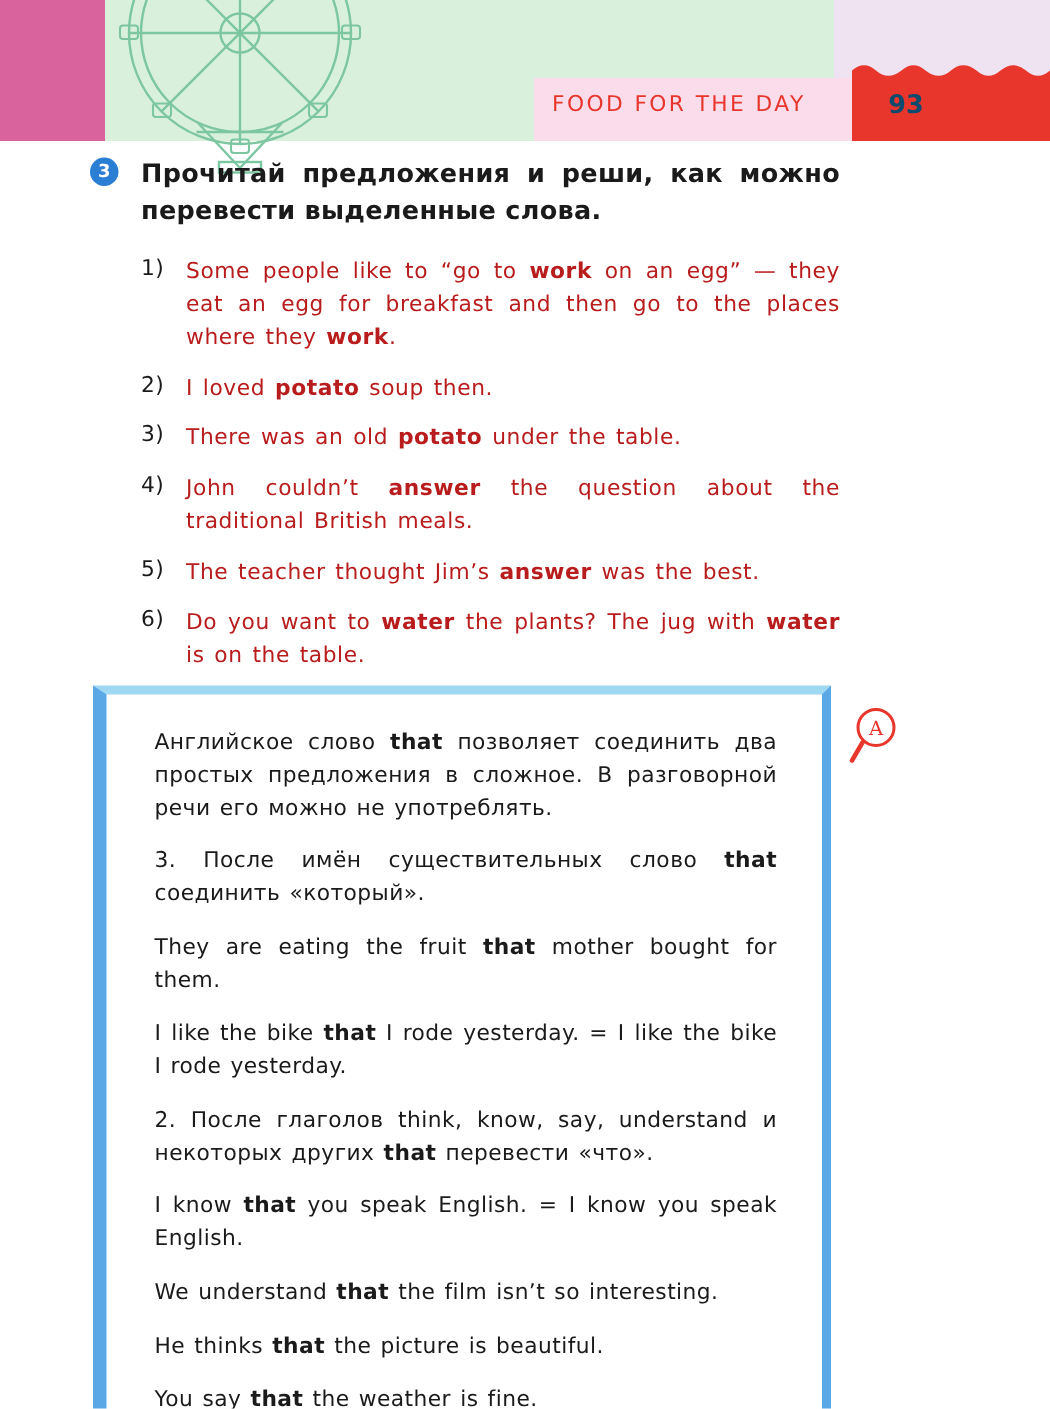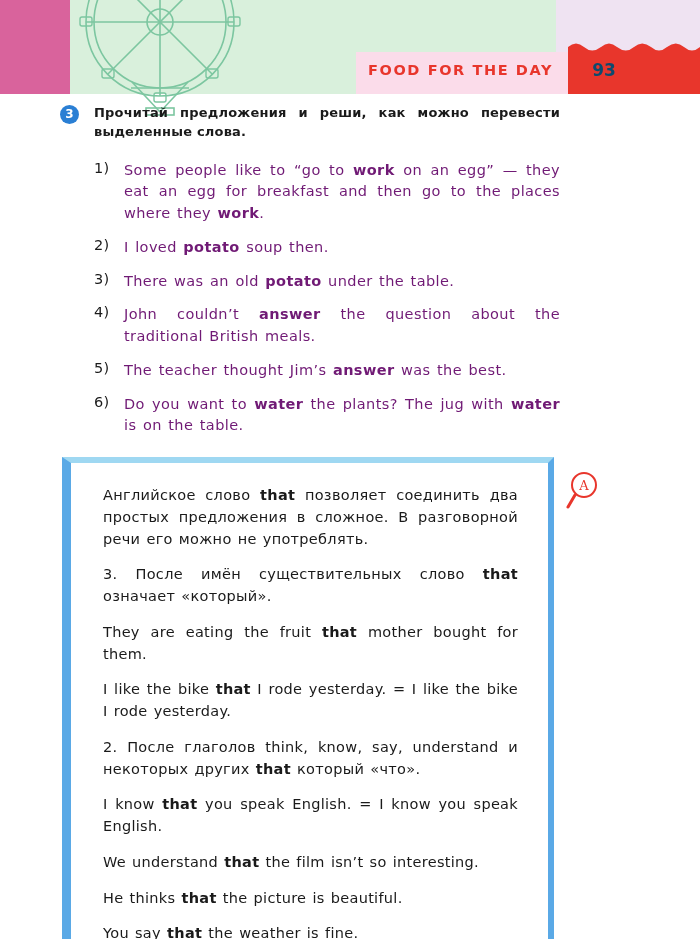--- a/index.html
+++ b/index.html
@@ -64,21 +64,21 @@
     width: 132px; height: 14px;
     overflow: hidden;
   }
   .running-title {
     position: absolute;
     left: 368px; top: 62px;
     font-family: "DejaVu Sans", sans-serif;
     font-size: 14.5px;
     letter-spacing: 1.6px;
     color: #e8362c;
-    font-weight: 700;
+    font-weight: 400;
   }
   .page-number {
     position: absolute;
     left: 584px; top: 60px;
     width: 40px;
     text-align: center;
     font-family: "DejaVu Sans", sans-serif;
     font-size: 17px;
     font-weight: bold;
     color: #0c4a6e;
@@ -102,21 +102,21 @@
     border-radius: 50%;
     background: #2a7fd4;
     color: #fff;
     font-size: 12px;
     font-weight: bold;
     text-align: center;
     line-height: 19px;
   }
   .ex-instruction {
     margin: 0 0 0 34px;
-    font-size: 13px;
+    font-size: 17px;
     font-weight: bold;
     color: #1a1a1a;
     line-height: 1.45;
     text-align: justify;
     letter-spacing: 0.2px;
     width: 466px;
   }
 
   .item-list {
     margin: 18px 0 0 34px;
@@ -129,21 +129,21 @@
   .item-label {
     width: 30px;
     flex: none;
     font-size: 14.5px;
     color: #1a1a1a;
     letter-spacing: 0.3px;
   }
   .item-text {
     flex: 1;
     font-size: 14.5px;
-    color: #701a75;
+    color: #b91c1c;
     line-height: 1.5;
     text-align: justify;
     letter-spacing: 0.4px;
     word-spacing: 1.5px;
   }
   .item-text b { font-weight: bold; }
 
   
   .grammar-box {
     position: absolute;
@@ -249,24 +249,24 @@
     </div>
     <div class="item">
       <span class="item-label">6)</span>
       <span class="item-text"><span>Do you want to </span><b>water</b><span> the plants? The jug with </span><b>water</b><span> is on the table.</span></span>
     </div>
   </div>
 </div>
 
 <div class="grammar-box">
   <p class="gb-p"><span>Английское слово </span><b>that</b><span> позволяет соединить два простых предложения в сложное. В разговорной речи его можно не употреблять.</span></p>
-  <p class="gb-p"><span>3. После имён существительных слово </span><b>that</b><span> означает «который».</span></p>
+  <p class="gb-p"><span>3. После имён существительных слово </span><b>that</b><span> соединить «который».</span></p>
   <p class="gb-p"><span>They are eating the fruit </span><b>that</b><span> mother bought for them.</span></p>
   <p class="gb-p"><span>I like the bike </span><b>that</b><span> I rode yesterday. = I like the bike I rode yesterday.</span></p>
-  <p class="gb-p"><span>2. После глаголов think, know, say, understand и некоторых других </span><b>that</b><span> который «что».</span></p>
+  <p class="gb-p"><span>2. После глаголов think, know, say, understand и некоторых других </span><b>that</b><span> перевести «что».</span></p>
   <p class="gb-p"><span>I know </span><b>that</b><span> you speak English. = I know you speak English.</span></p>
   <p class="gb-p"><span>We understand </span><b>that</b><span> the film isn’t so interesting.</span></p>
   <p class="gb-p"><span>He thinks </span><b>that</b><span> the picture is beautiful.</span></p>
   <p class="gb-p last"><span>You say </span><b>that</b><span> the weather is fine.</span></p>
 </div>
 
 <svg class="magnifier" viewBox="0 0 42 42">
   <circle cx="18" cy="15" r="12" fill="none" stroke="#e8362c" stroke-width="2"></circle>
   <line x1="9" y1="25" x2="2" y2="37" stroke="#e8362c" stroke-width="3" stroke-linecap="round"></line>
   <text x="18" y="20" text-anchor="middle" font-family="DejaVu Serif, serif" font-size="13" fill="#e8362c">A</text>

